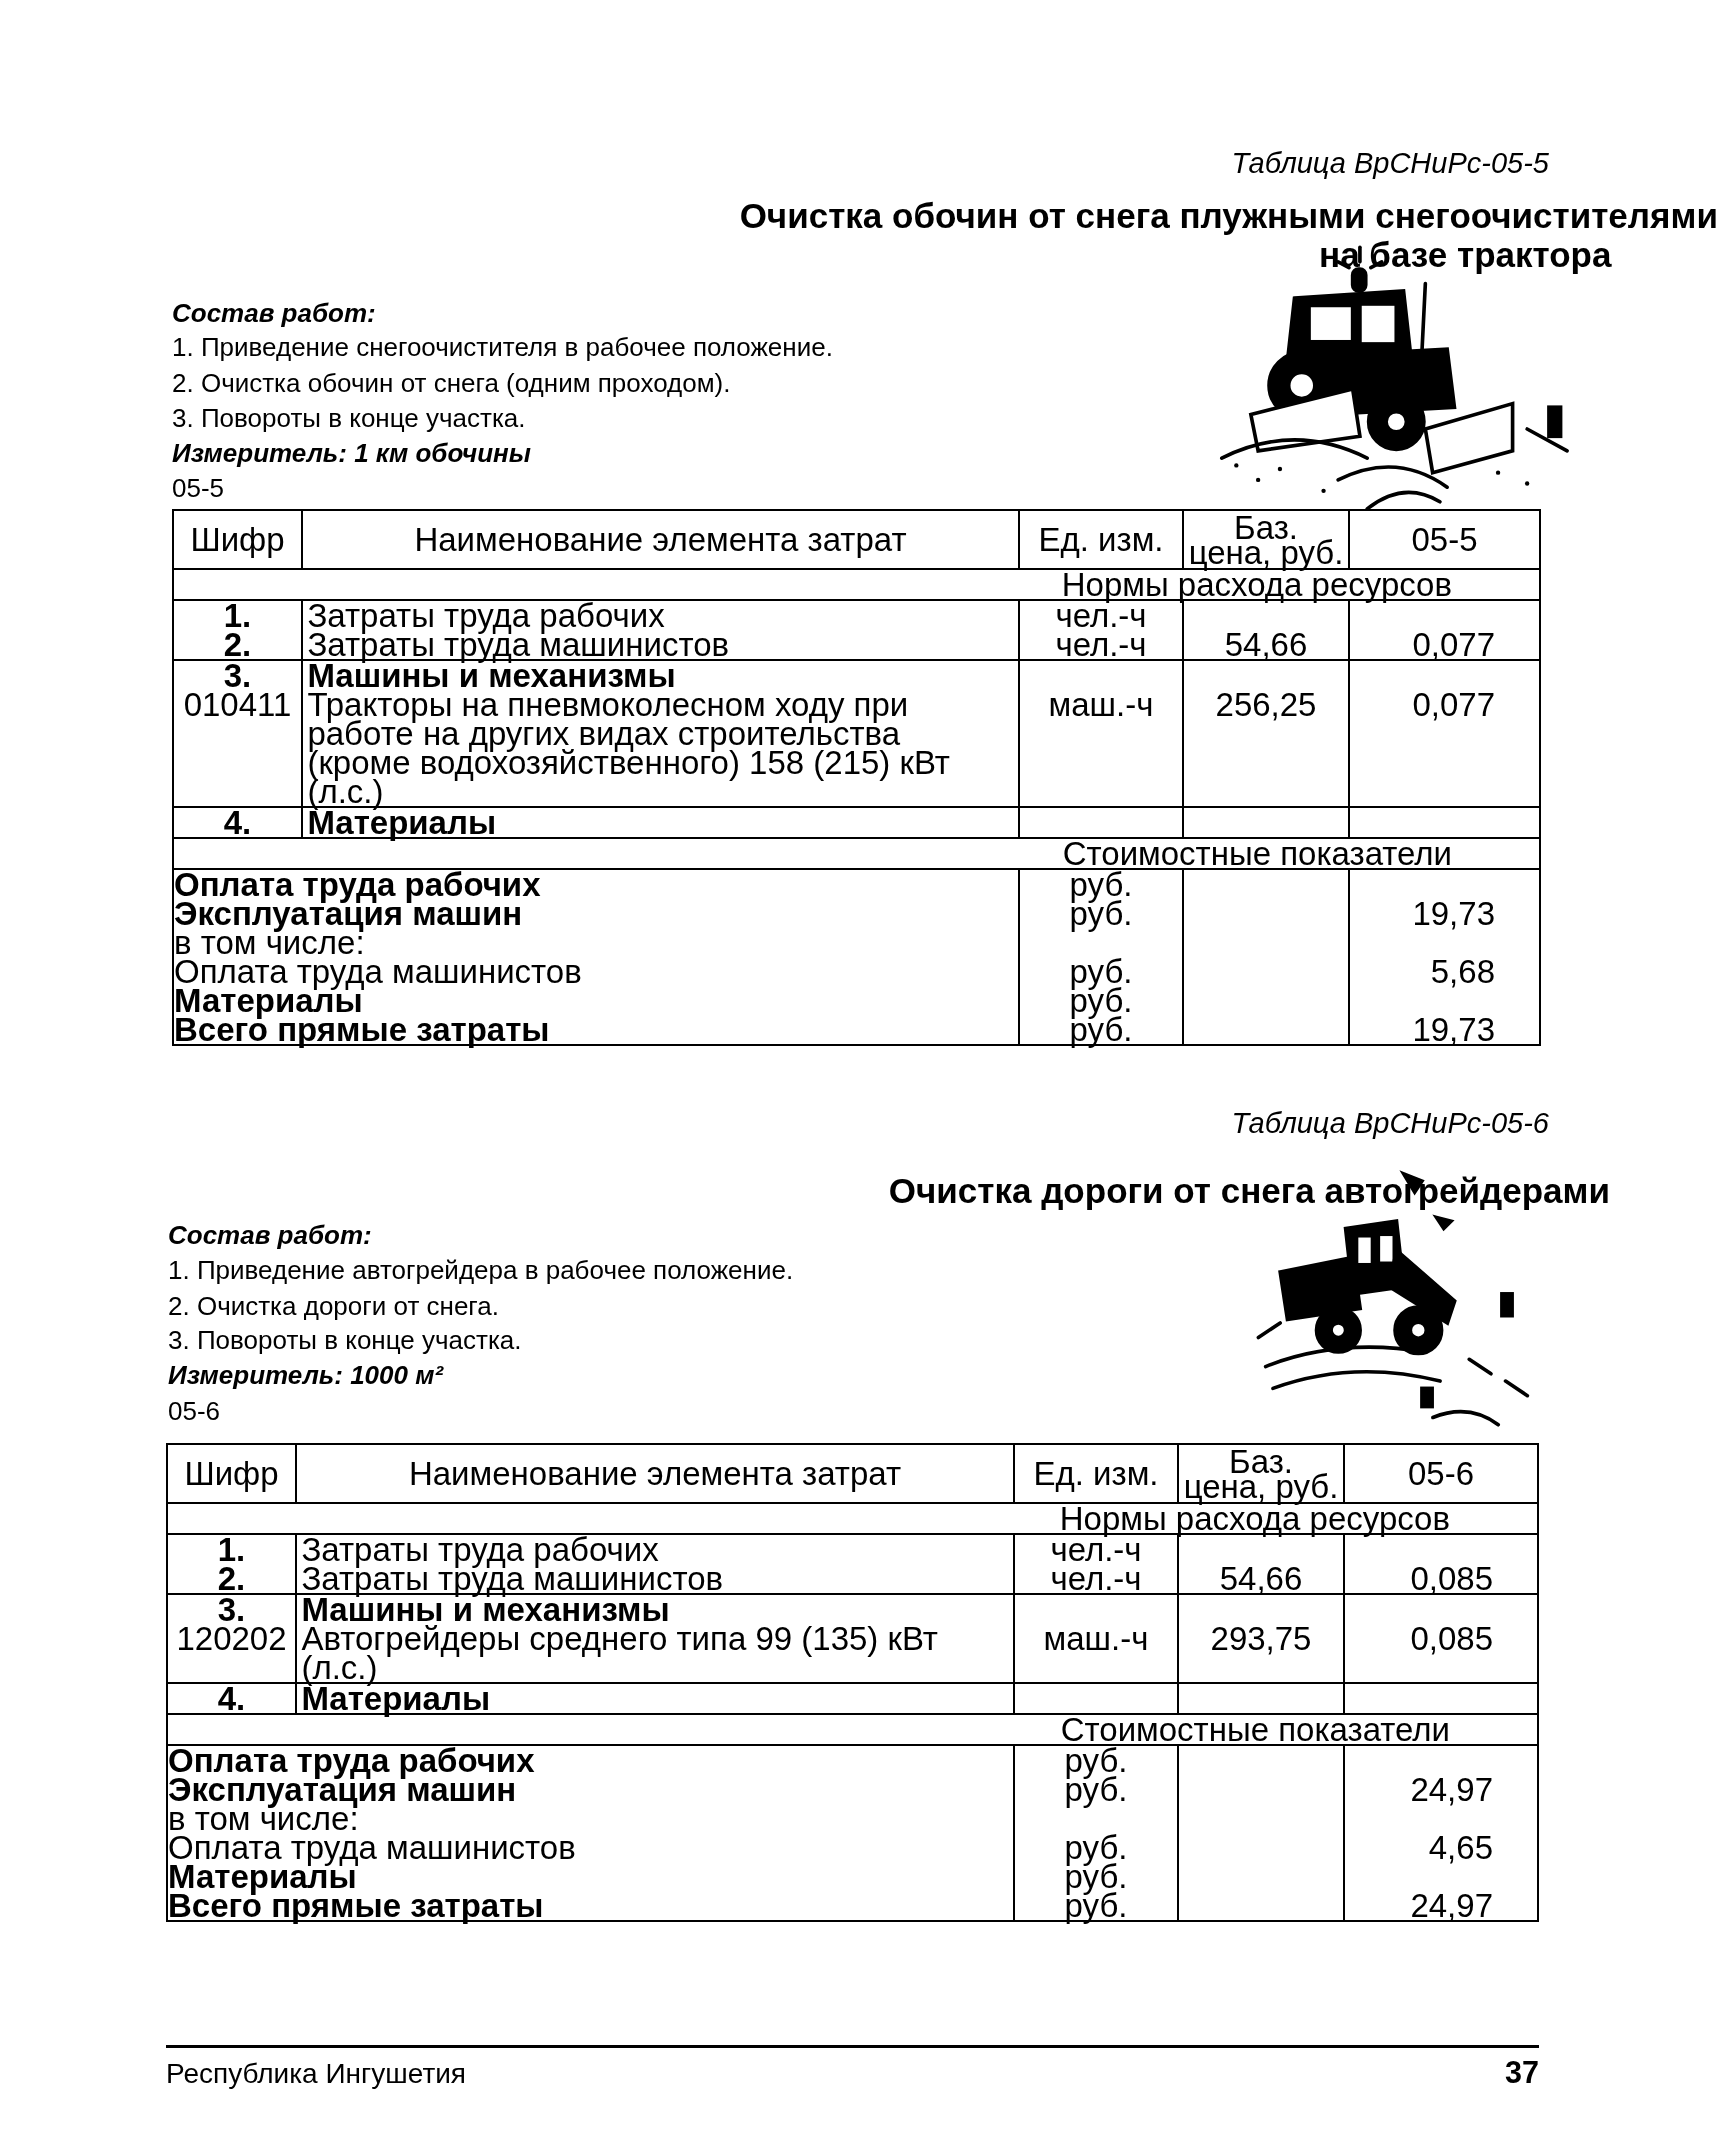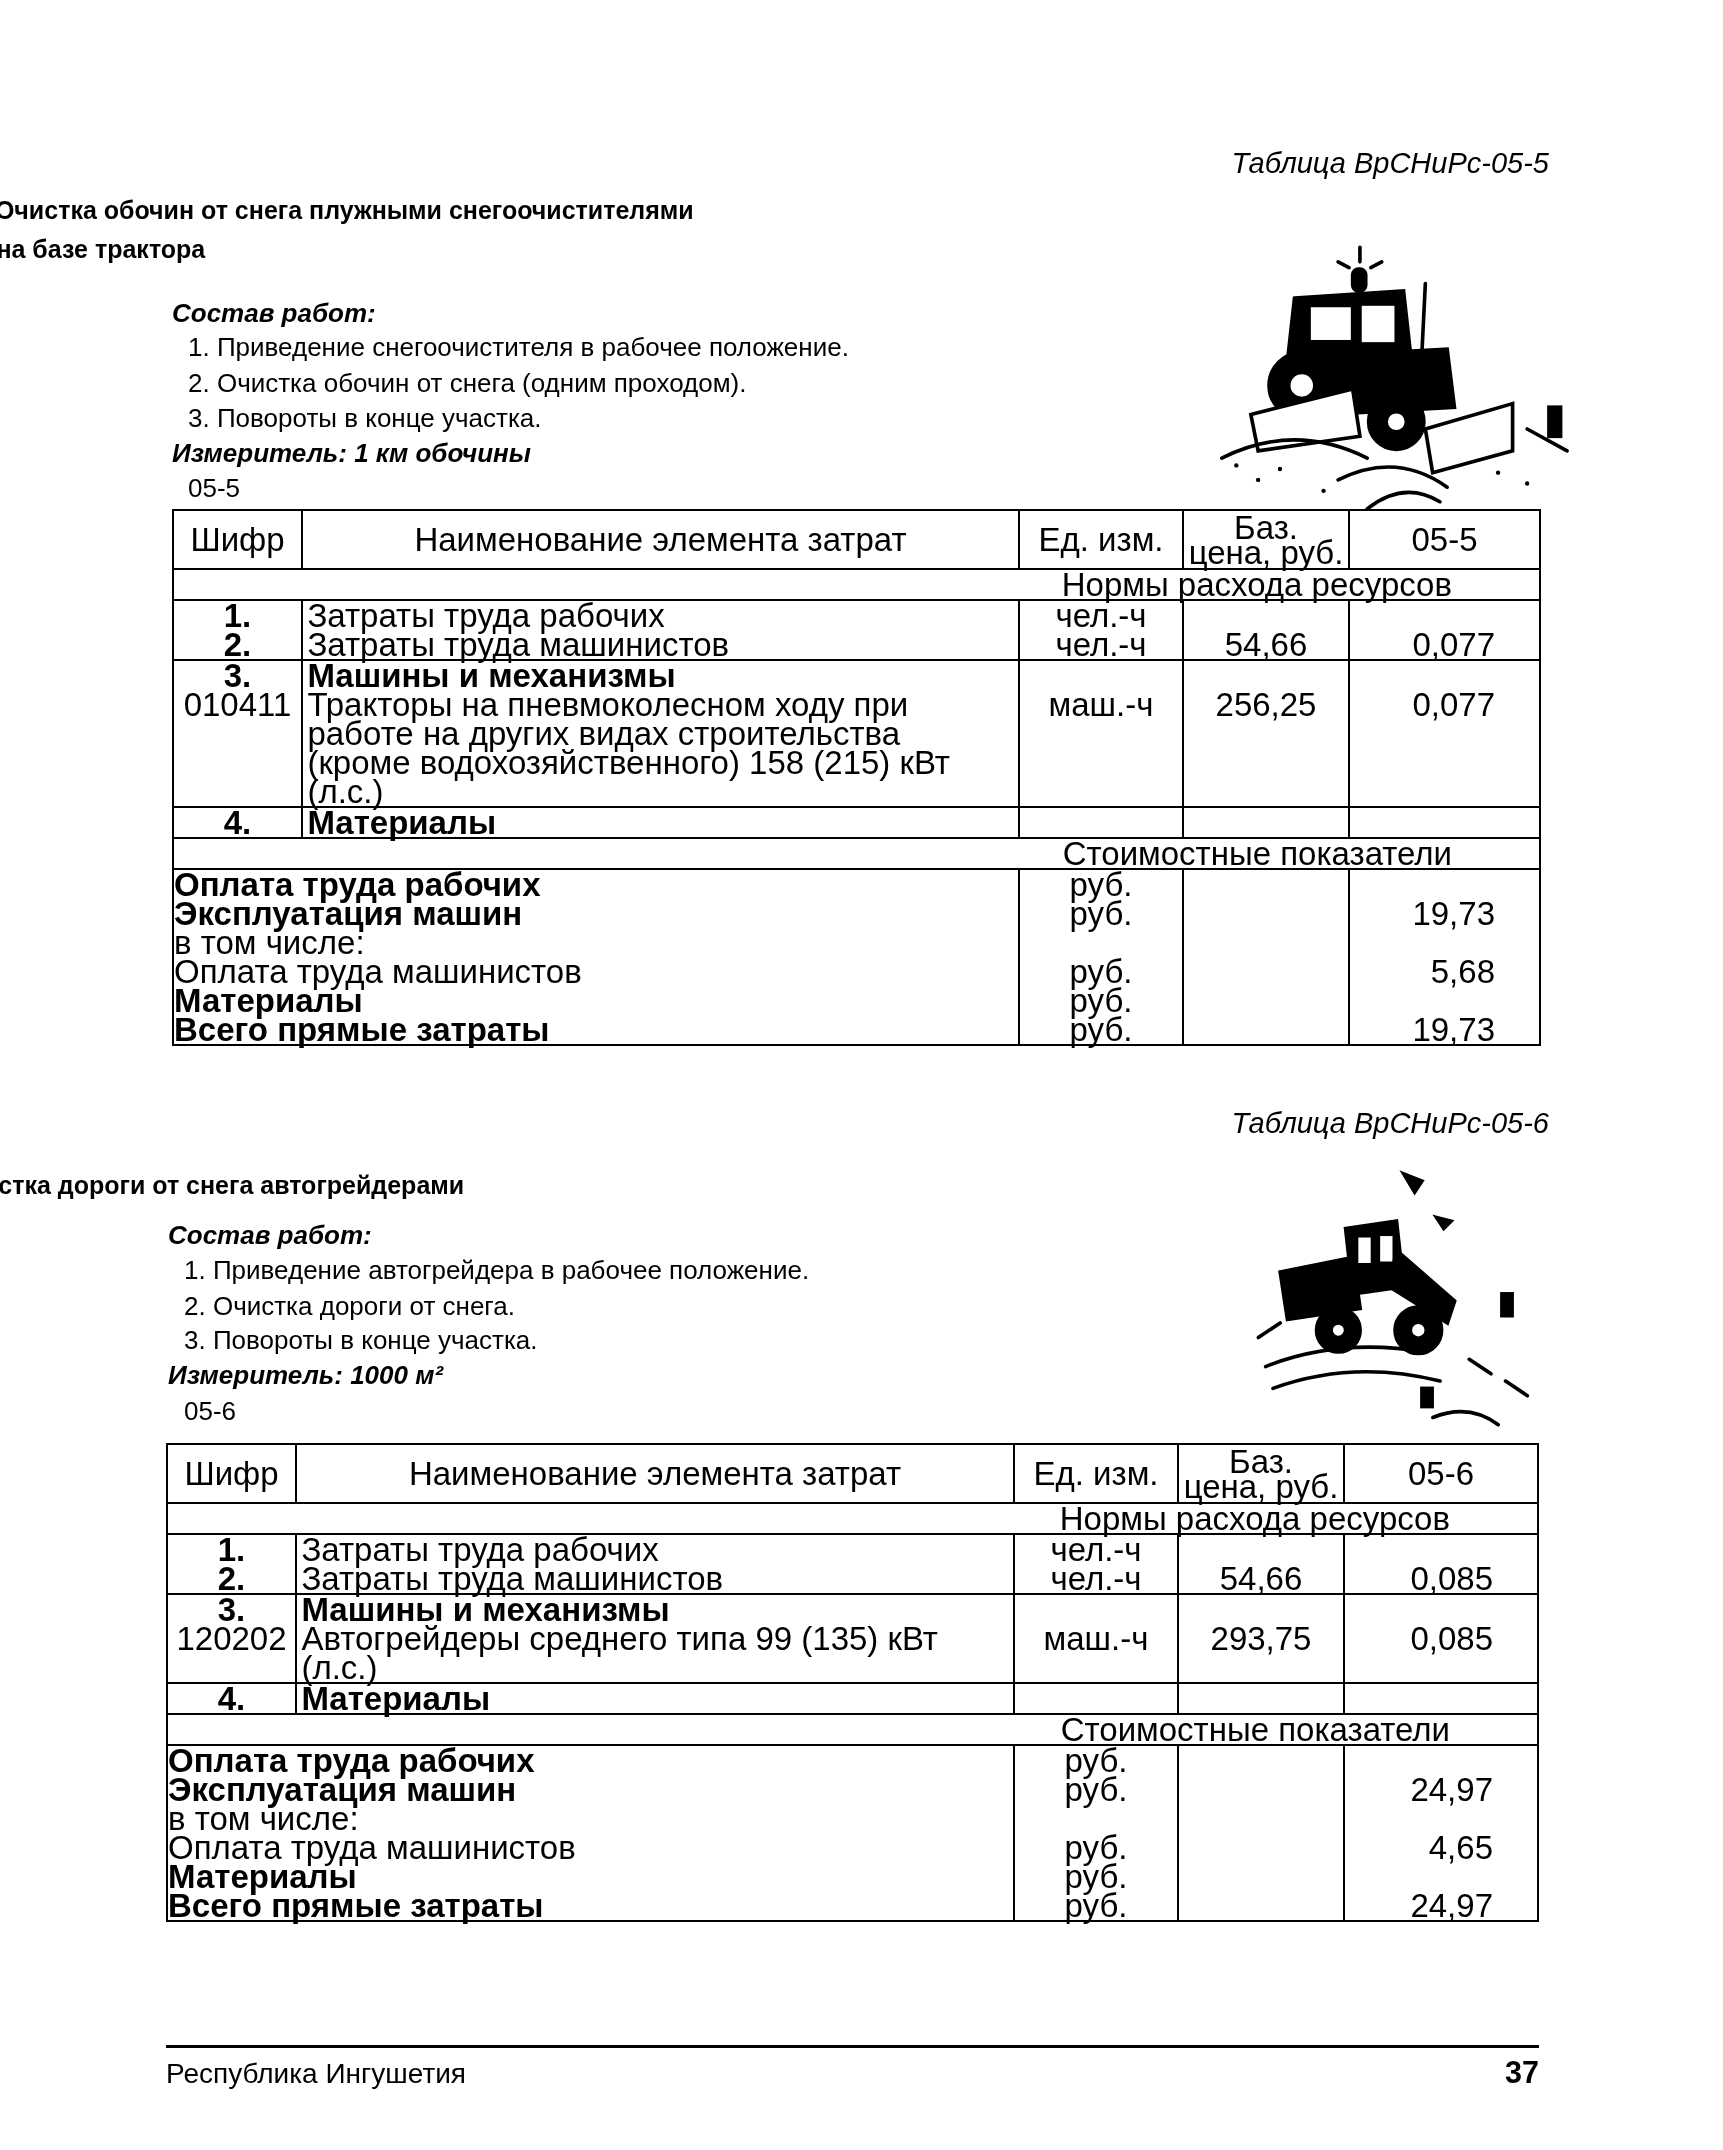--- a/index.html
+++ b/index.html
@@ -1,21 +1,21 @@
 <!DOCTYPE html>
 <html style="font-size:11.6px"><head>
 <meta charset="utf-8">
 <style>
   html, body { margin:0; padding:0; background:#ffffff; }
   body { width:1723px; height:2151px; position:relative; overflow:hidden; color:#000; font-family:"Liberation Sans", sans-serif; }
   .abs { position:absolute; }
   .table-label { font-style:italic; font-size:29px; white-space:nowrap; }
-  .title { font-weight:bold; font-size:25px; text-align:left; white-space:nowrap; }
+  .title { font-weight:bold; font-size:35px; text-align:right; white-space:nowrap; }
   .sub-bold { font-weight:bold; font-style:italic; font-size:26px; white-space:nowrap; }
-  .line { font-size:26px; white-space:nowrap;margin-left:16px; }
+  .line { font-size:26px; white-space:nowrap; }
   table.norms { position:absolute; border-collapse:collapse; font-size:33px; table-layout:fixed; }
   table.norms td { border:2.2px solid #000; padding:0 4.4px; vertical-align:top; line-height:29px; }
   table.norms td.nb { border-top:none; border-bottom:none; }
   .c { text-align:center; }
   .r { text-align:right; padding-right:44px !important; }
   .b { font-weight:bold; }
   .hdr td { vertical-align:middle !important; height:57px; }
   .section td { text-align:right; padding-right:87px !important; line-height:28px; }
   .footer-line { position:absolute; left:166px; width:1373px; height:2.9px; background:#000; top:2045px; }
   .footer-left { position:absolute; left:166px; top:2058px; font-size:28px; }

